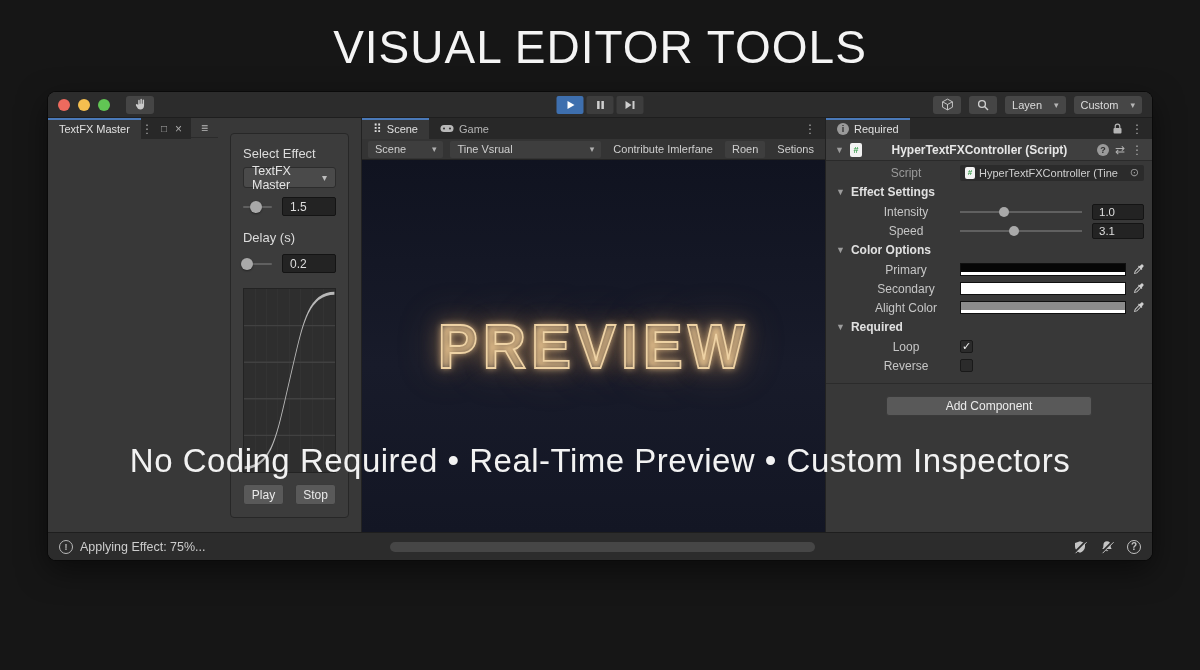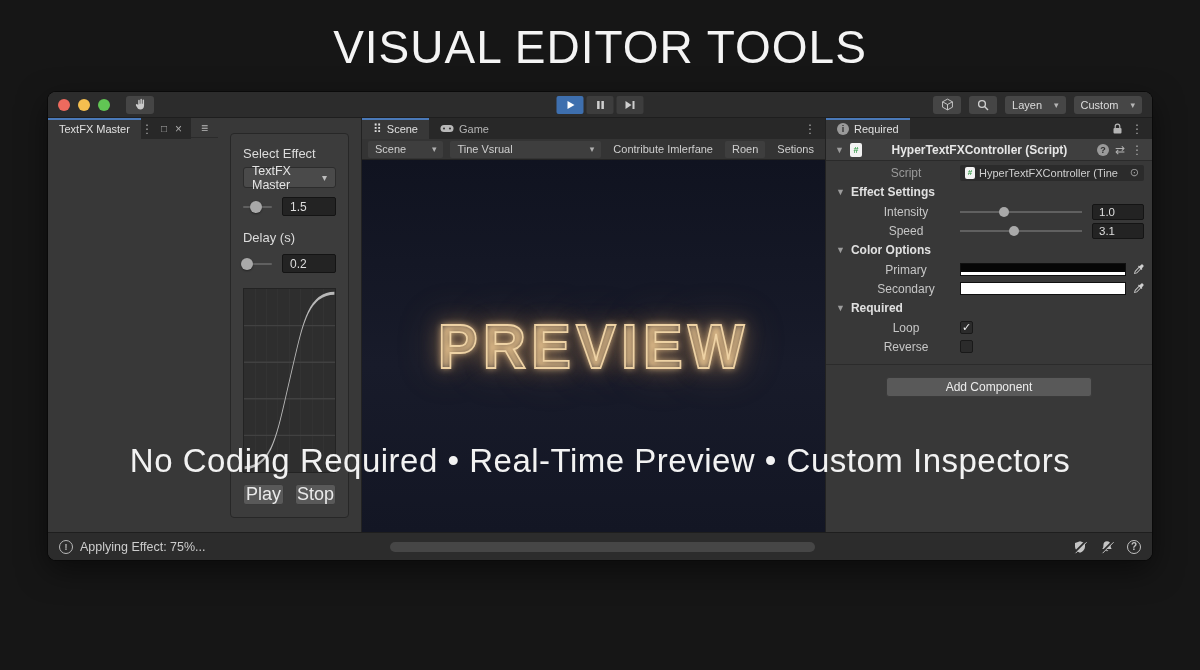--- a/index.html
+++ b/index.html
@@ -60,21 +60,21 @@
   .slider .track { position:absolute; left:0; right:0; top:6px; height:2px; background:#606060; border-radius:1px; }
   .slider .thumb { position:absolute; top:1px; width:12px; height:12px; border-radius:50%;
     background:#a9a9a9; transform:translateX(-50%); box-shadow:0 1px 2px rgba(0,0,0,.4); }
   .valbox { width:54px; height:19px; background:#232323; border:1px solid #141414; border-radius:2px;
     color:#dedede; font-size:12px; display:flex; align-items:center; padding:0 7px; }
   .seclabel { margin-top:12px; }
   .curve { margin-top:13px; background:#2e2e2e; border:1px solid #232323; flex:1; min-height:120px; }
   .curve svg { width:100%; height:100%; display:block; }
   .btnrow { display:flex; gap:11px; margin-top:11px; flex:0 0 auto; }
   .u-btn { flex:1; height:21px; background:#595959; border:1px solid #3a3a3a; border-radius:3px;
-    color:#eaeaea; font-size:18px; display:flex; align-items:center; justify-content:center; }
+    color:#eaeaea; font-size:12px; display:flex; align-items:center; justify-content:center; }
 
   
   .panel-center { width:464px; border-right:1px solid #222; display:flex; flex-direction:column; background:#383838; }
   .scene-toolbar { height:21px; background:#343434; border-bottom:1px solid #242424;
     display:flex; align-items:center; padding:0 6px; gap:7px; font-size:11px; color:#cfcfcf; flex:0 0 auto; }
   .stb-dd { display:flex; align-items:center; justify-content:space-between; padding:0 7px; height:17px;
     background:#3e3e3e; border-radius:2px; }
   .stb-dd .arrow { font-size:9px; color:#b0b0b0; margin-left:8px; }
   .stb-item { padding:0 5px; white-space:nowrap; }
   .stb-item.boxed { background:#3e3e3e; border-radius:2px; height:17px; display:flex; align-items:center; padding:0 7px; }
@@ -371,20 +371,29 @@
           </div>
           <div class="insp-row">
             <span class="rlabel">Secondary</span>
             <span class="swatch" style="background: rgb(255, 255, 255);">
                 <span class="strip"></span>
               </span>
             <svg width="11" height="11" viewBox="0 0 12 12" fill="#cfcfcf">
                 <path d="M11 1a1.7 1.7 0 00-2.4 0L7.2 2.4l-.7-.7-1 1 .7.7L2 7.6 1 11l3.4-1 4.2-4.2.7.7 1-1-.7-.7L11 3.4A1.7 1.7 0 0011 1zM4 9.2l-1.6.5.5-1.6 3.9-3.9 1.1 1.1z"></path>
               </svg>
           </div>
+          <div class="insp-row">
+            <span class="rlabel">Alight Color</span>
+            <span class="swatch" style="background: rgb(140, 140, 140);">
+                <span class="strip"></span>
+              </span>
+            <svg width="11" height="11" viewBox="0 0 12 12" fill="#cfcfcf">
+                <path d="M11 1a1.7 1.7 0 00-2.4 0L7.2 2.4l-.7-.7-1 1 .7.7L2 7.6 1 11l3.4-1 4.2-4.2.7.7 1-1-.7-.7L11 3.4A1.7 1.7 0 0011 1zM4 9.2l-1.6.5.5-1.6 3.9-3.9 1.1 1.1z"></path>
+              </svg>
+          </div>
 
           <div class="foldout">
             <span class="fold-arrow">▼</span>
             <span>Required</span>
           </div>
           <div class="insp-row">
             <span class="rlabel">Loop</span>
             <span class="checkbox checked">
               <span class="tick">✓</span>
             </span>

